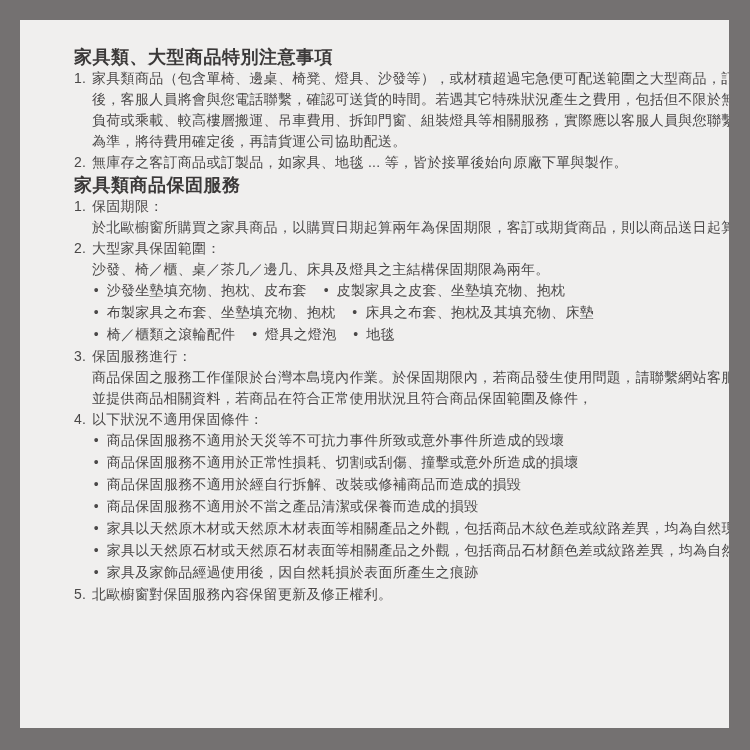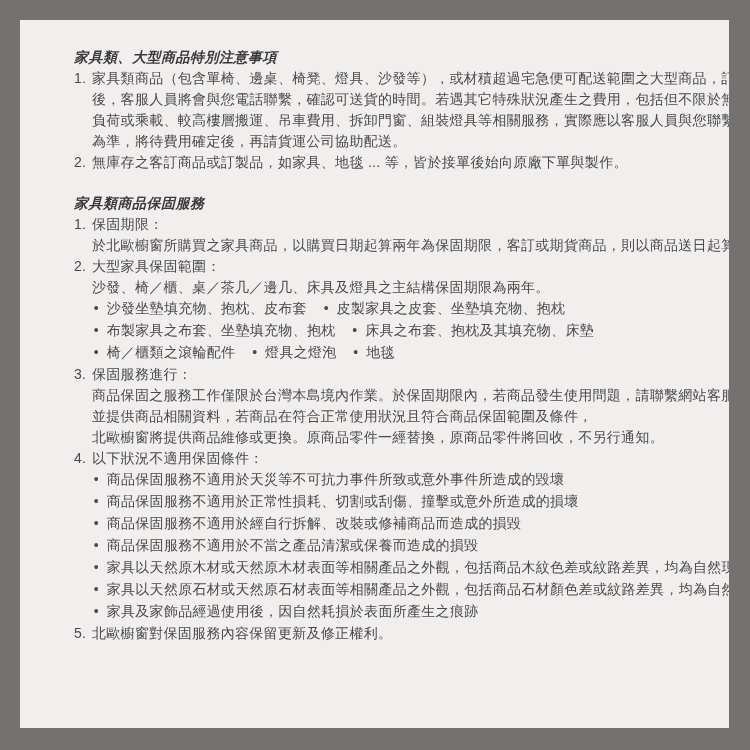--- a/index.html
+++ b/index.html
@@ -21,29 +21,28 @@
   }
   .panel {
     position: absolute;
     left: 20px; top: 20px;
     width: 709px; height: 708px;
     background: var(--panel-bg);
     padding: 27px 34px 20px 54px;
     overflow: hidden;
   }
   .section-heading {
-    font-size: 14px;
+    font-size: 18px;
     font-weight: 700;
     line-height: 21px;
     color: var(--heading-color);
     letter-spacing: 0.5px;
     white-space: nowrap;
-    font-style: italic;
   }
-  .section-warranty .section-heading { margin-top: 20px; }
+  .section-warranty .section-heading { margin-top: 2px; }
   .row {
     font-size: 14px;
     line-height: 21px;
     color: var(--body-color);
     letter-spacing: 0.3px;
   }
   .item-row { display: flex; align-items: flex-start; }
   .num {
     flex: 0 0 18px;
     width: 18px;
@@ -110,21 +109,20 @@
           <div class="row bullet-row"><span class="bullet-seg"><span class="dot">•</span>椅／櫃類之滾輪配件</span><span class="bullet-seg"><span class="dot">•</span>燈具之燈泡</span><span class="bullet-seg"><span class="dot">•</span>地毯</span></div>
           <div class="row item-row">
             <span class="num">3.</span>
             <div class="item-lines">
               <div class="line">保固服務進行：</div>
             </div>
           </div>
           <div class="row indent-row">
             <div class="line">商品保固之服務工作僅限於台灣本島境內作業。於保固期限內，若商品發生使用問題，請聯繫網站客服人員，</div>
             <div class="line">並提供商品相關資料，若商品在符合正常使用狀況且符合商品保固範圍及條件，</div>
-            <div class="line">北歐櫥窗將提供商品維修或更換。原商品零件一經替換，原商品零件將回收，不另行通知。</div>
           </div>
           <div class="row item-row">
             <span class="num">4.</span>
             <div class="item-lines">
               <div class="line">以下狀況不適用保固條件：</div>
             </div>
           </div>
           <div class="row bullet-row"><span class="bullet-seg"><span class="dot">•</span>商品保固服務不適用於天災等不可抗力事件所致或意外事件所造成的毀壞</span></div>
           <div class="row bullet-row"><span class="bullet-seg"><span class="dot">•</span>商品保固服務不適用於正常性損耗、切割或刮傷、撞擊或意外所造成的損壞</span></div>
           <div class="row bullet-row"><span class="bullet-seg"><span class="dot">•</span>商品保固服務不適用於經自行拆解、改裝或修補商品而造成的損毀</span></div>

